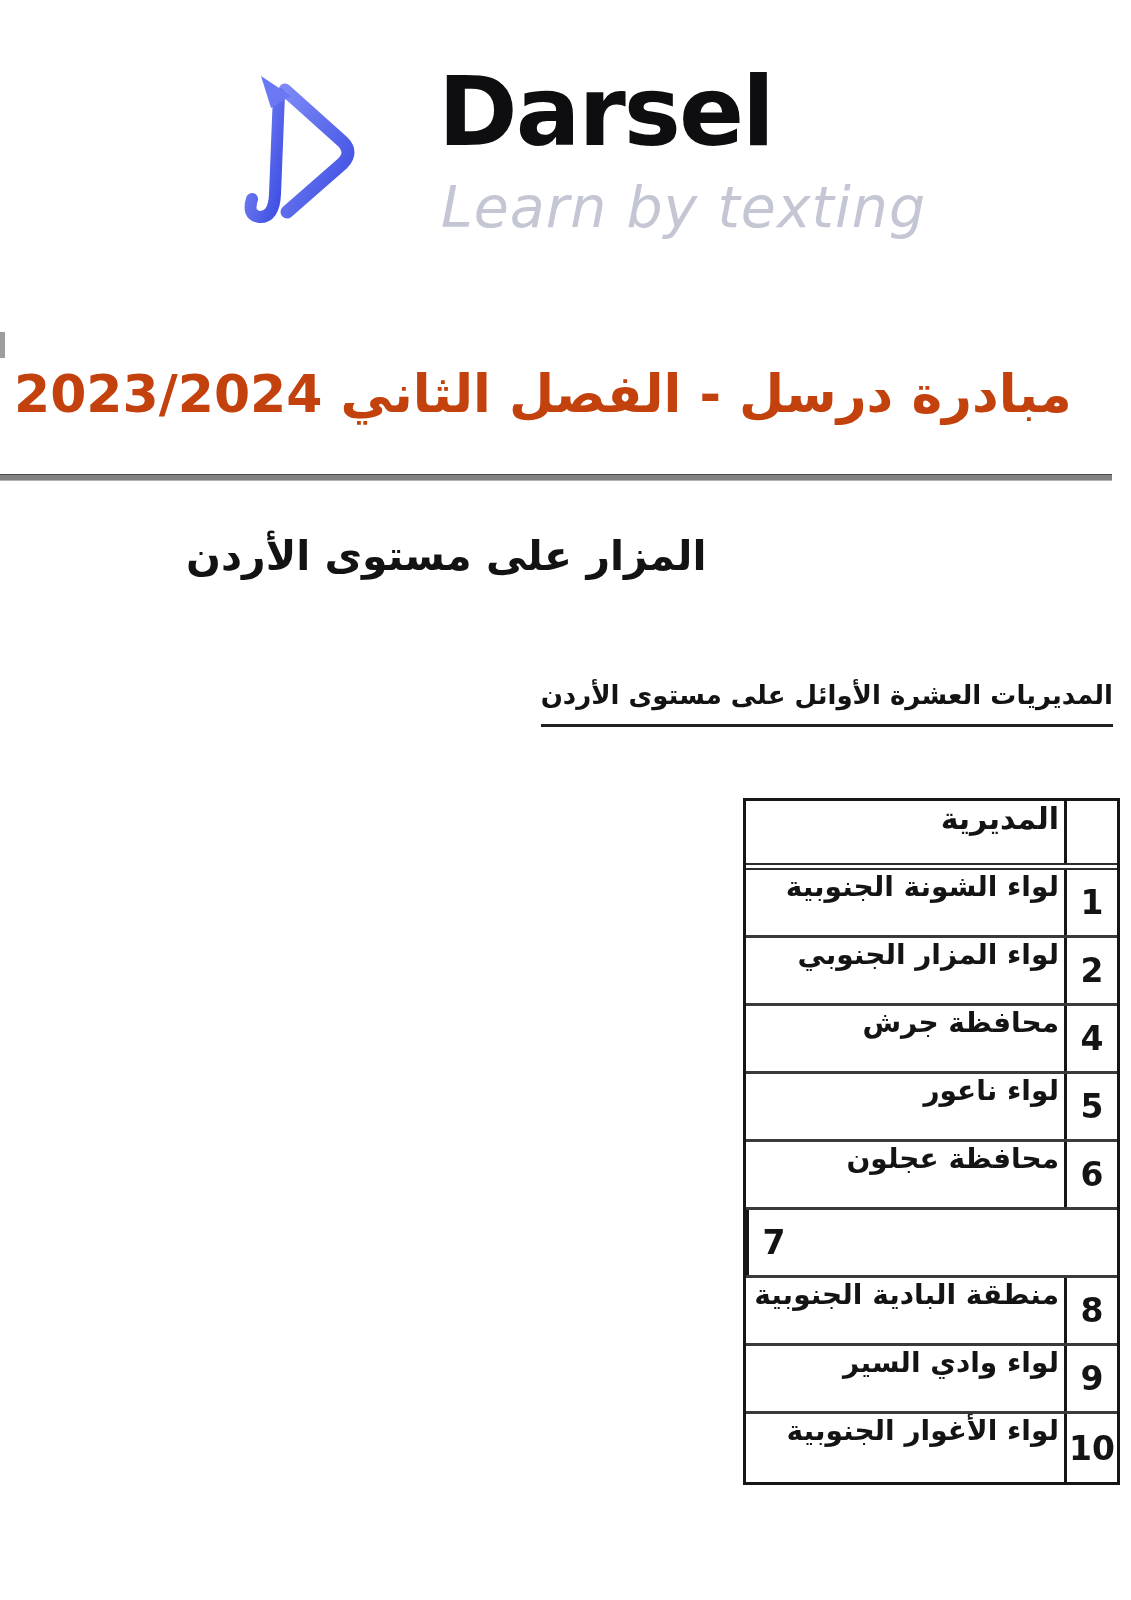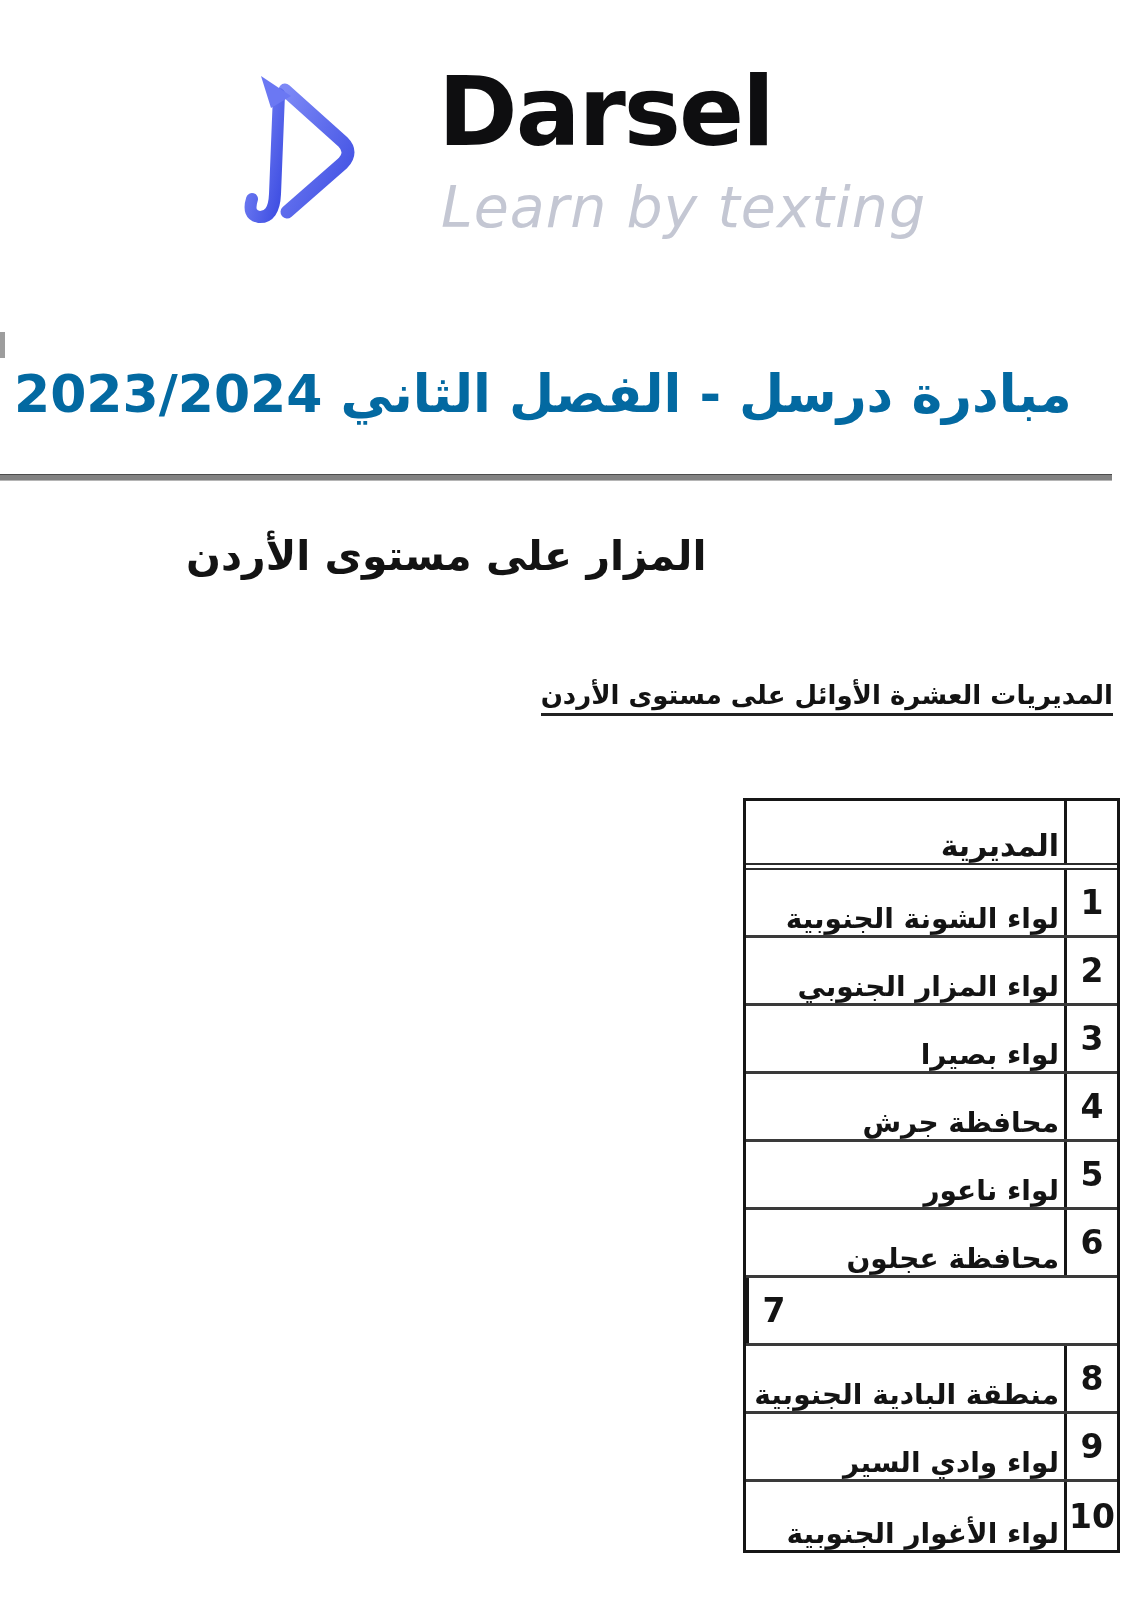--- a/index.html
+++ b/index.html
@@ -25,49 +25,49 @@
 
   
   .edge-sliver { position:absolute; left:0; top:316px; width:5px; height:26px; background:#9d9d9d; }
   .speck-1 { position:absolute; left:638px; top:1591px; width:8px; height:7px; background:#989898; border-radius:2px; }
   .speck-2 { position:absolute; left:690px; top:1590px; width:9px; height:8px; background:#8f8f8f; border-radius:2px; }
 
   
   .doc-title {
     position:absolute; left:14px; top:348px; width:1100px;
     direction:rtl; text-align:right; unicode-bidi:plaintext;
-    font-size:52px; font-weight:bold; color:#0369a1; white-space:nowrap;
+    font-size:52px; font-weight:bold; color:#c2410c; white-space:nowrap;
     text-align:left;
   }
   .title-rule {
     position:absolute; left:0; top:458px; width:1112px; height:7px;
     background:#828282; border-top:1px solid #4c4c4c; border-bottom:1px solid #b5b5b5;
   }
   .doc-subtitle {
     position:absolute; left:186px; top:516px;
     direction:rtl; font-size:41px; font-weight:bold; color:#131313; white-space:nowrap;
   }
   .section-heading {
     position:absolute; right:18px; top:664px;
     direction:rtl; font-size:26px; font-weight:bold; color:#131313; white-space:nowrap;
-    border-bottom:3px solid #222; padding-bottom:3px;
+    border-bottom:3px solid #222; padding-bottom:14px;
   }
 
   
   .rank-table {
     position:absolute; left:743px; top:782px; width:377px;
     border:3px solid #161616; background:#fff;
   }
   .trow {
     display:flex; height:68px; border-bottom:3px solid #3a3a3a;
   }
   .trow:last-child { border-bottom:none; }
   .trow.thead { border-bottom:7px double #2c2c2c; height:69px; }
   .cell-name {
-    flex:1; display:flex; align-items:flex-end; justify-content:flex-end;
+    flex:1; display:flex; align-items:flex-start; justify-content:flex-end;
     padding:0 5px 0 17px; overflow:hidden;
   }
   .cell-name span {
     direction:rtl; font-size:28px; font-weight:bold; color:#141414; white-space:nowrap;
   }
   .thead .cell-name span { font-size:30px; }
   .cell-rank {
     width:53px; border-left:3px solid #161616;
     display:flex; align-items:center; justify-content:center;
     font-size:33px; font-weight:bold; color:#141414;
@@ -121,26 +121,20 @@
       <div class="cell-rank">1</div>
     </div>
     <div class="trow">
       <div class="cell-name">
           <span>لواء المزار الجنوبي</span>
         </div>
       <div class="cell-rank">2</div>
     </div>
     <div class="trow">
       <div class="cell-name">
-          <span>لواء بصيرا</span>
-        </div>
-      <div class="cell-rank">3</div>
-    </div>
-    <div class="trow">
-      <div class="cell-name">
           <span>محافظة جرش</span>
         </div>
       <div class="cell-rank">4</div>
     </div>
     <div class="trow">
       <div class="cell-name">
           <span>لواء ناعور</span>
         </div>
       <div class="cell-rank">5</div>
     </div>

